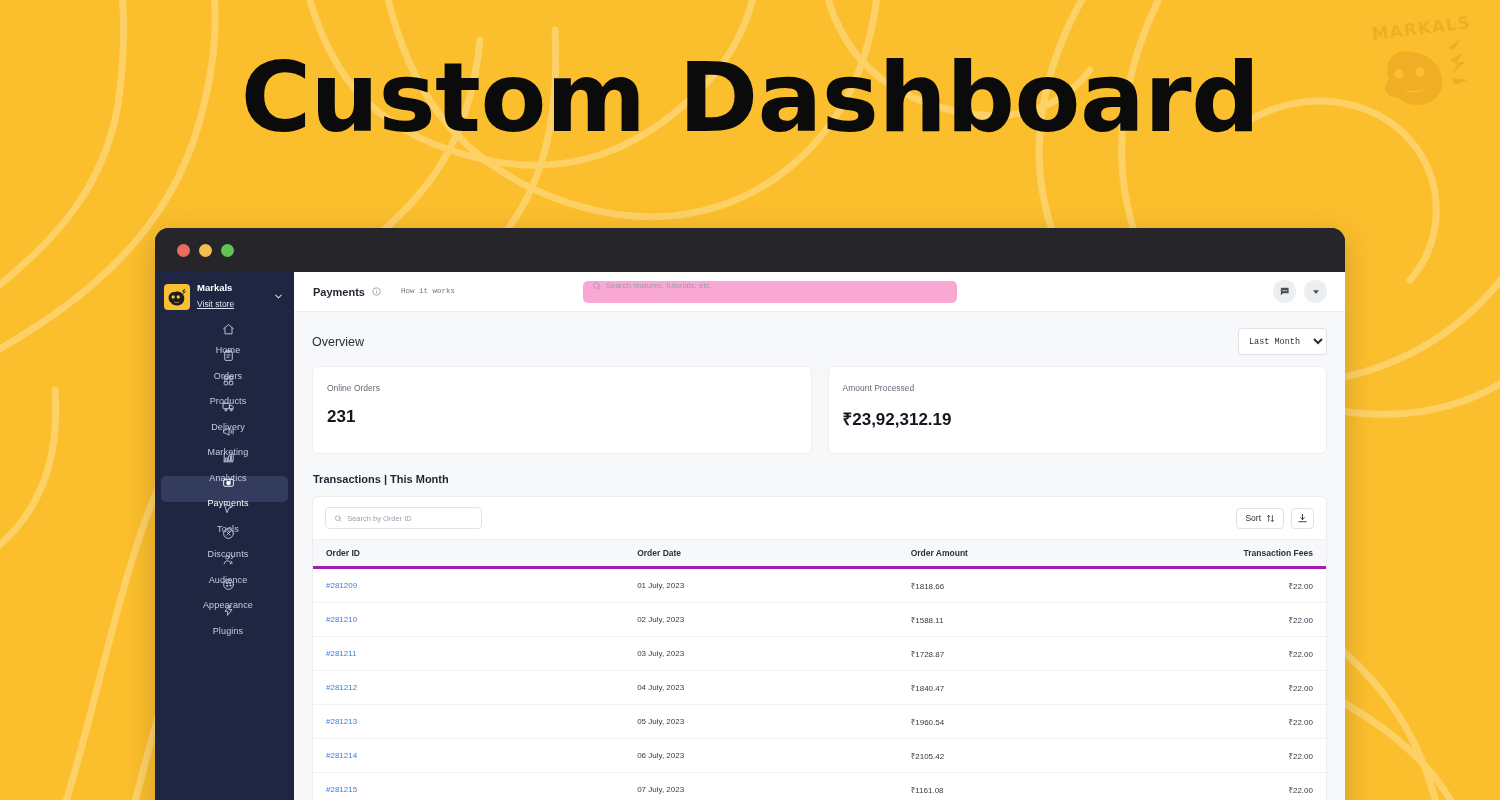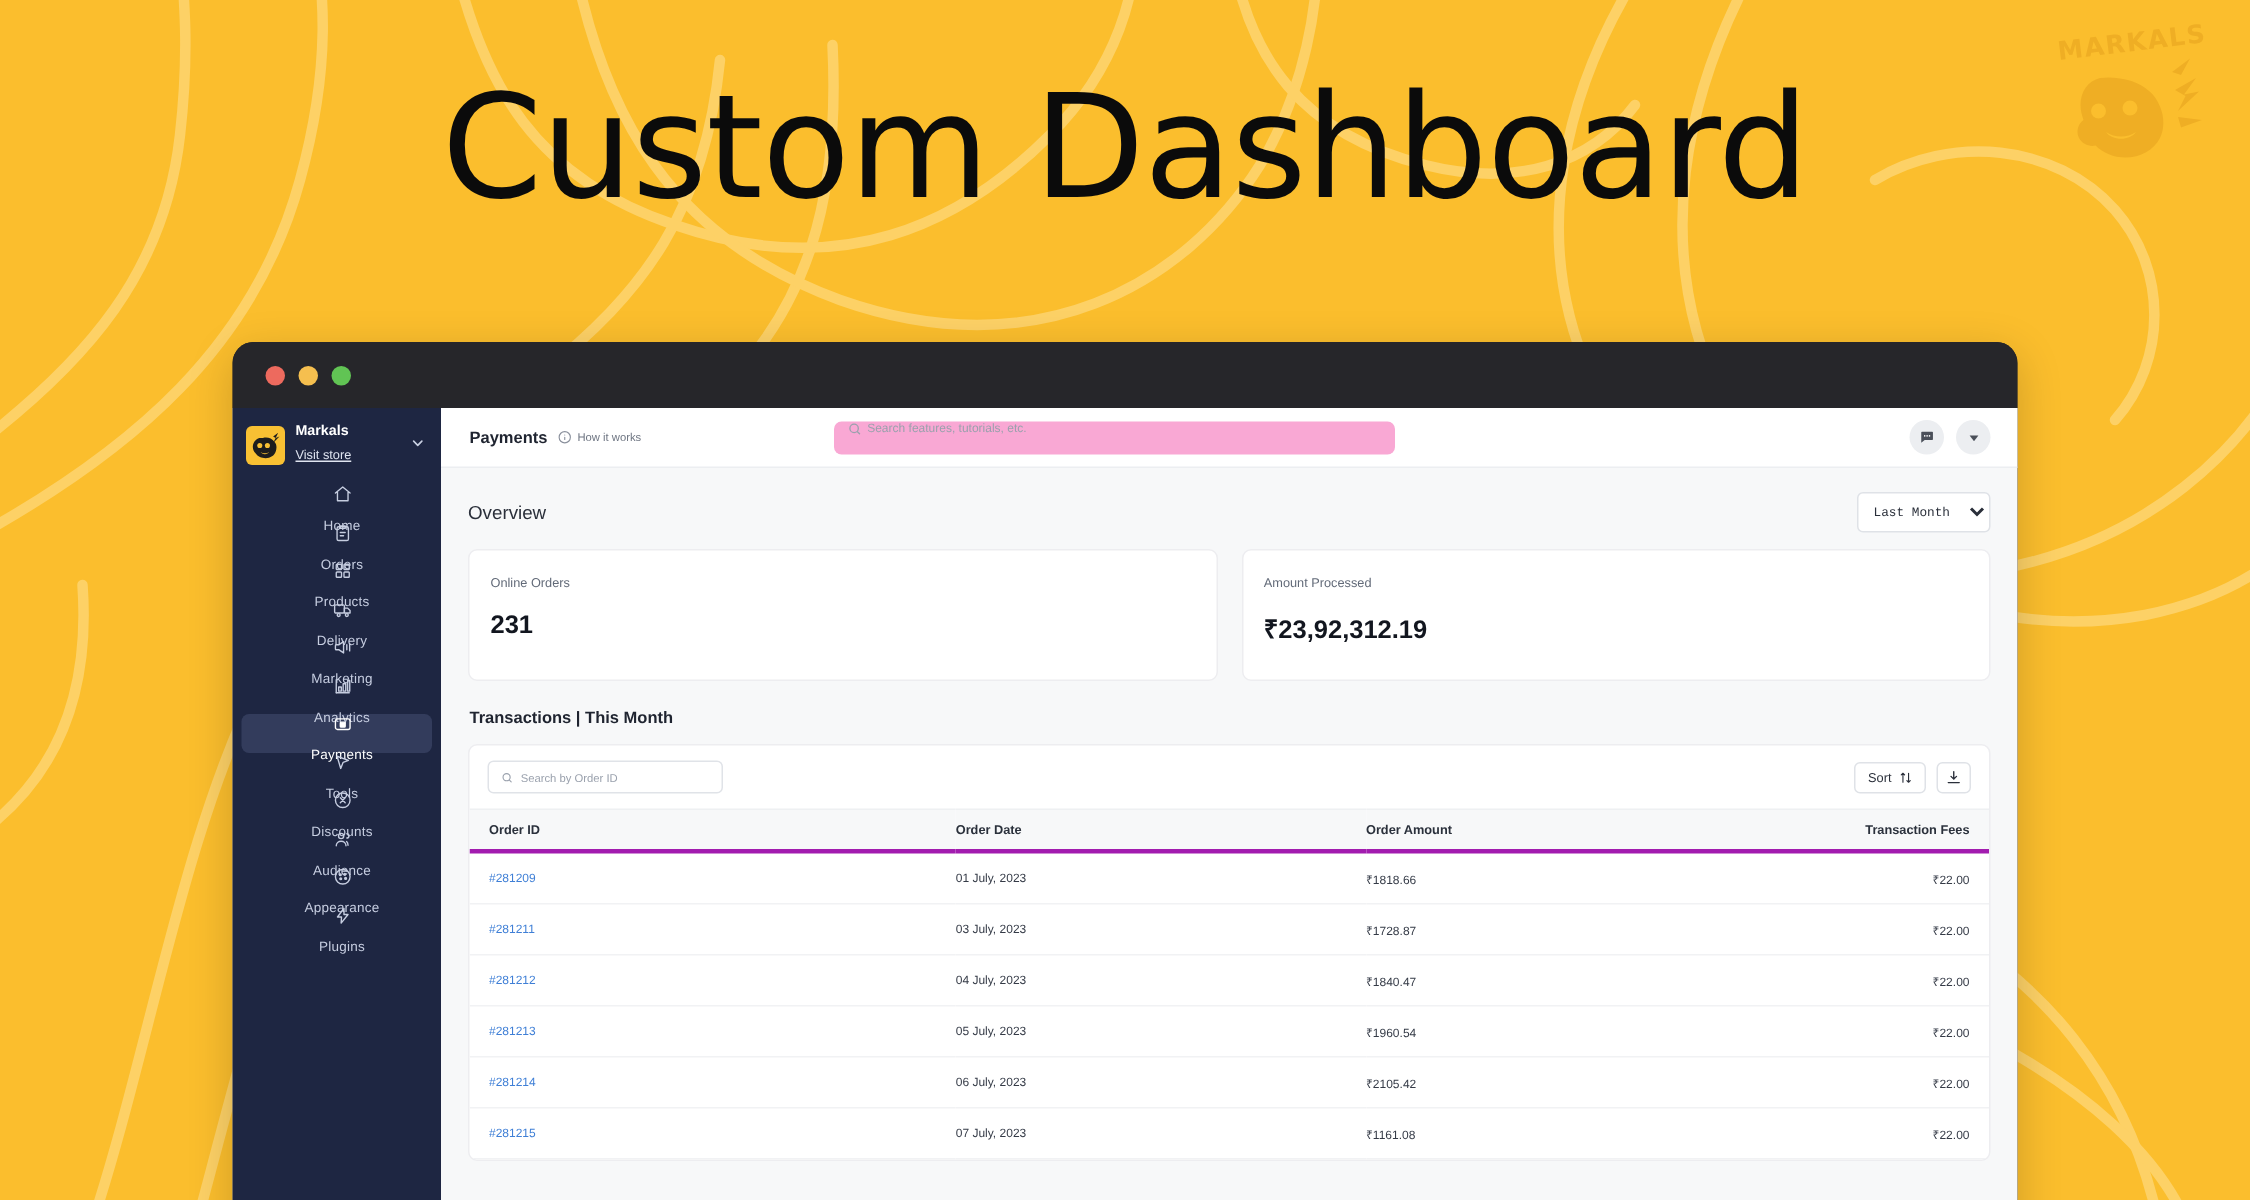--- a/index.html
+++ b/index.html
@@ -16,21 +16,21 @@
     width: 1500px; height: 800px;
     z-index: 0;
   }
 
   #poster-title {
     position: absolute;
     top: 42px; left: 0; width: 1500px;
     text-align: center;
     font-size: 96px;
     line-height: 1.18;
-    font-weight: 400;
+    font-weight: 700;
     color: #0b0b0b;
     letter-spacing: -0.5px;
     z-index: 2;
     font-family: "DejaVu Sans", sans-serif;
   }
 
   
   #brand-watermark {
     position: absolute;
     top: 12px; right: 18px;
@@ -113,21 +113,21 @@
 
   #topbar {
     height: 40px; background: #ffffff;
     display: flex; align-items: center;
     padding: 0 18px 0 19px;
     border-bottom: 1px solid #eceef1;
     flex: 0 0 40px;
   }
   #page-title-group { display: flex; align-items: center; gap: 7px; }
   #page-title { font-size: 11px; font-weight: 700; color: #1f2430; }
-  #howitworks-group { display: flex; align-items: flex-end; gap: 4px; }
+  #howitworks-group { display: flex; align-items: flex-start; gap: 20px; font-family: Liberation Mono, monospace; }
   #howitworks-label { font-size: 7.5px; color: #6f7683; }
 
   #global-search {
     width: 374px; height: 22px;
     background: #f9a8d4;
     border-radius: 5px;
     display: flex; align-items: flex-start;
     gap: 4px; padding: 0 9px;
     margin-left: 128px;
   }
@@ -524,20 +524,26 @@
                 </tr>
               </thead>
             <tbody id="table-body">
                 <tr>
                   <td class="c-id"><a href="#">#281209</a></td>
                   <td class="c-date">01 July, 2023</td>
                   <td class="c-amount">₹1818.66</td>
                   <td class="c-fees">₹22.00</td>
                 </tr>
                 <tr>
+                  <td class="c-id"><a href="#">#281210</a></td>
+                  <td class="c-date">02 July, 2023</td>
+                  <td class="c-amount">₹1588.11</td>
+                  <td class="c-fees">₹22.00</td>
+                </tr>
+                <tr>
                   <td class="c-id"><a href="#">#281211</a></td>
                   <td class="c-date">03 July, 2023</td>
                   <td class="c-amount">₹1728.87</td>
                   <td class="c-fees">₹22.00</td>
                 </tr>
                 <tr>
                   <td class="c-id"><a href="#">#281212</a></td>
                   <td class="c-date">04 July, 2023</td>
                   <td class="c-amount">₹1840.47</td>
                   <td class="c-fees">₹22.00</td>

